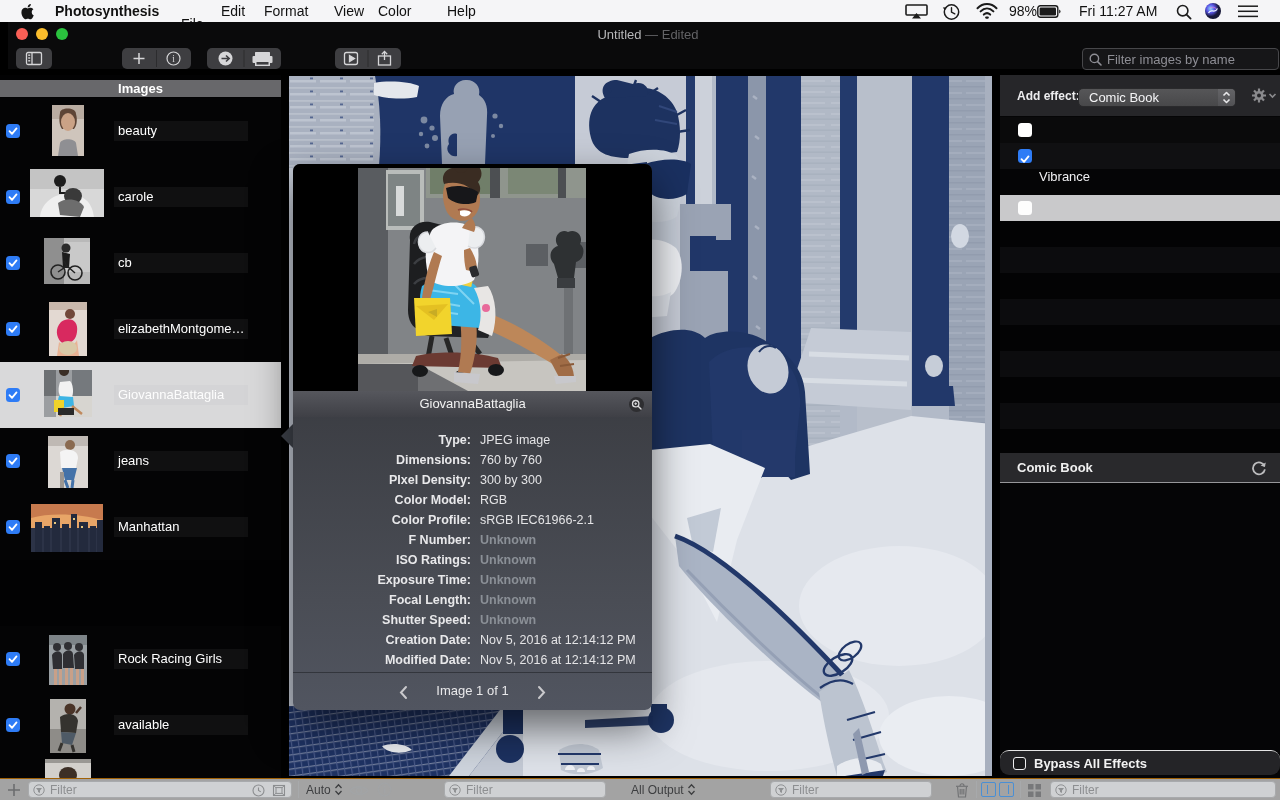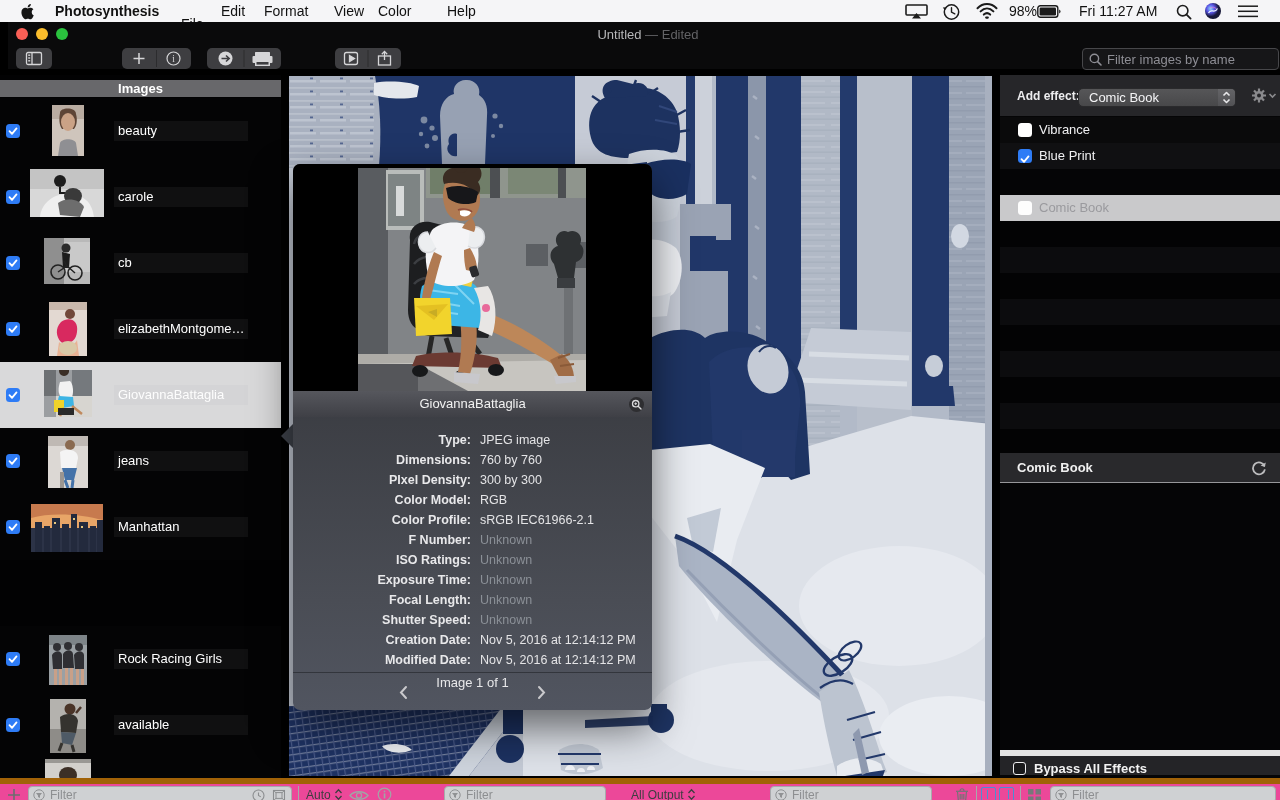--- a/index.html
+++ b/index.html
@@ -33,36 +33,36 @@
   #canvas { position:absolute; left:281px; top:75px; width:719px; height:703px; background:#000; overflow:hidden; }
 
   
   #popover { position:absolute; left:293px; top:164px; width:359px; height:546px; border-radius:7px; background:linear-gradient(180deg,#333438 0%,#3c3e44 45%,#4a4d55 80%,#515560 100%); box-shadow:0 18px 40px rgba(0,0,0,.55); }
   #pop-arrow { position:absolute; left:281px; top:424px; width:0; height:0; border-top:12px solid transparent; border-bottom:12px solid transparent; border-right:12px solid #3f434b; }
   #pop-photo-band { position:absolute; left:0; top:0; width:359px; height:227px; background:#000; border-radius:7px 7px 0 0; overflow:hidden; }
   #pop-title { position:absolute; left:0; top:227px; width:359px; height:26px; background:linear-gradient(#56575d,#3f4046); color:#f2f2f2; font-size:13px; text-align:center; line-height:26px; }
   .irow { position:absolute; width:359px; height:20px; font-size:12.5px; }
   .irow .lab { position:absolute; right:181px; top:0; color:#e8e8ea; font-weight:bold; }
   .irow .val { position:absolute; left:187px; top:0; color:#e4e4e6; }
-  .irow .val.unk { color:#8b9097; font-weight:normal; }
+  .irow .val.unk { color:#8b9097; font-weight:bold; }
   #pop-footer { position:absolute; left:0; top:508px; width:359px; height:38px; border-top:1px solid rgba(0,0,0,.35); color:#e8e8ea; font-size:13px; }
 
   
   #rpanel { position:absolute; left:1000px; top:75px; width:280px; height:703px; background:#050506; }
   #fxbar { position:absolute; left:0; top:0; width:280px; height:41px; background:#262629; color:#ececee; font-size:13px; }
   .fxrow { position:absolute; left:0; width:280px; height:26px; color:#f0f0f2; font-size:13px; line-height:26px; }
   .fxrow .fxck { position:absolute; left:18px; top:6px; width:14px; height:14px; border-radius:3.5px; background:#fff; }
   .fxrow .fxck.on { background:#2e7cf6; }
-  .fxname { position:absolute; left:39px; }
+  .fxname { position:absolute; left:39px;margin-top:47px; }
   #fxhdr { position:absolute; left:0; top:378px; width:280px; height:30px; background:#29292c; color:#f0f0f0; font-size:13px; font-weight:bold; line-height:30px; border-bottom:1px solid #97979a; }
   #fxparams { position:absolute; left:0; top:409px; width:280px; height:264px; background:#232326; color:#ebebed; font-size:13px; }
-  #bypass { position:absolute; left:0; top:675px; width:280px; height:25px; background:#242427; border-top:6px solid #e5e5e5; color:#f2f2f2; font-size:13px; font-weight:bold; line-height:25px; }
+  #bypass { position:absolute; left:0; top:675px; width:280px; height:25px; background:#242427; border-top:1px solid #e5e5e5; color:#f2f2f2; font-size:13px; font-weight:bold; line-height:25px;border-radius:9px; }
 
   
-  #bottombar { position:absolute; left:0; top:778px; width:1280px; height:22px; background:#ec4899; border-top:6px solid #a16207; font-size:12px; color:#515254; }
+  #bottombar { position:absolute; left:0; top:778px; width:1280px; height:22px; background:#a3a3a3; border-top:1px solid #a16207; font-size:12px; color:#515254; }
   .bfield { position:absolute; top:2px; height:17px; background:#cfd1d3; border:1px solid #a8aaac; border-radius:4px; color:#8d8f91; font-size:12px; line-height:15px; }
   .bdiv { position:absolute; top:2px; width:1px; height:17px; background:#a7a9ab; }
 </style>
 </head>
 <body>
 
 <div id="menubar">
   <svg class="abs" style="left:21px;top:3px" width="14" height="17" viewBox="0 0 170 200">
       <path fill="#161616" d="M150.7 73.2c-1.1.8-20.4 11.3-20.4 35.1 0 27.5 24.1 37.3 24.8 37.5-.1.6-3.8 13.2-12.7 26.1-7.9 11.3-16.2 22.6-28.7 22.6s-15.8-7.3-30.3-7.3c-14.1 0-19.1 7.5-30.6 7.5s-19.5-10.5-28.7-23.4C13.6 156.1 5 132.3 5 109.7c0-36.2 23.5-55.4 46.7-55.4 12.3 0 22.6 8.1 30.3 8.1 7.4 0 18.9-8.6 32.9-8.6 5.3 0 24.4.5 35.8 19.4zM109.3 37.7c5.8-6.9 9.9-16.4 9.9-26 0-1.3-.1-2.7-.4-3.7-9.4.4-20.7 6.3-27.4 14.2-5.3 6-10.2 15.6-10.2 25.3 0 1.5.2 2.9.4 3.4.6.1 1.5.2 2.5.2 8.5 0 19.1-5.7 25.2-13.4z"></path>
     </svg>
@@ -632,21 +632,21 @@
       <span class="val">Nov 5, 2016 at 12:14:12 PM</span>
     </div>
   <div class="irow" style="top:489px">
       <span class="lab">Modified Date:</span>
       <span class="val">Nov 5, 2016 at 12:14:12 PM</span>
     </div>
   <div id="pop-footer">
     <svg class="abs" style="left:105px;top:12px" width="10" height="15" viewBox="0 0 10 15">
         <path d="M8 2 L3 7.5 L8 13" stroke="#c9c9cc" stroke-width="2" fill="none" stroke-linecap="round"></path>
       </svg>
-    <div class="abs" style="width:359px;text-align:center;top:2px;">Image 1 of 1</div>
+    <div class="abs" style="width:359px;text-align:center;top:10px;">Image 1 of 1</div>
     <svg class="abs" style="right:105px;top:12px" width="10" height="15" viewBox="0 0 10 15">
         <path d="M2 2 L7 7.5 L2 13" stroke="#c9c9cc" stroke-width="2" fill="none" stroke-linecap="round"></path>
       </svg>
   </div>
 </div>
 <div id="rpanel">
   <div id="fxbar">
     <div class="abs" style="left:17px;top:14px;font-weight:bold;font-size:12px;">Add effect:</div>
     <div class="abs" style="left:78px;top:13px;width:158px;height:19px;background:linear-gradient(#565658,#48484a);border-radius:5px;border:1px solid #2a2a2c;">
       <div class="abs" style="left:10px;top:1px;font-size:13px;color:#f4f4f6;">Comic Book</div>

